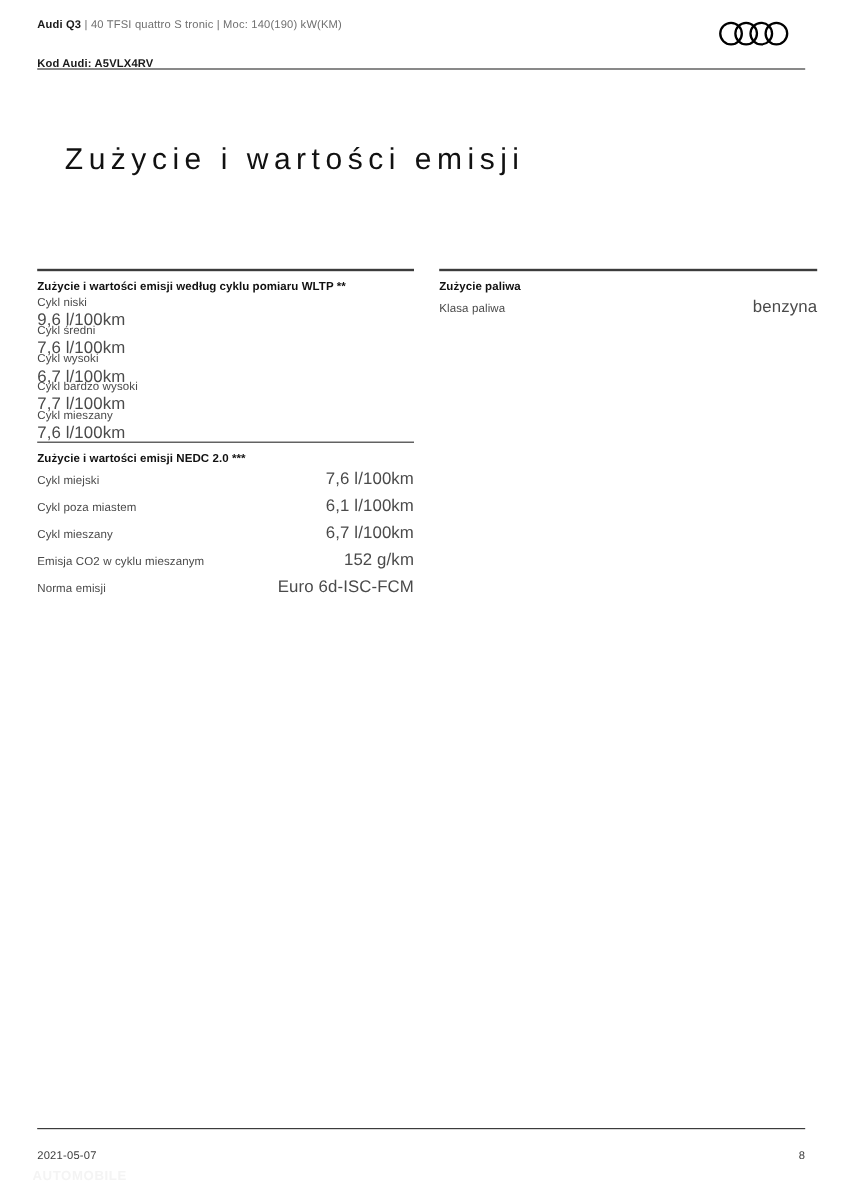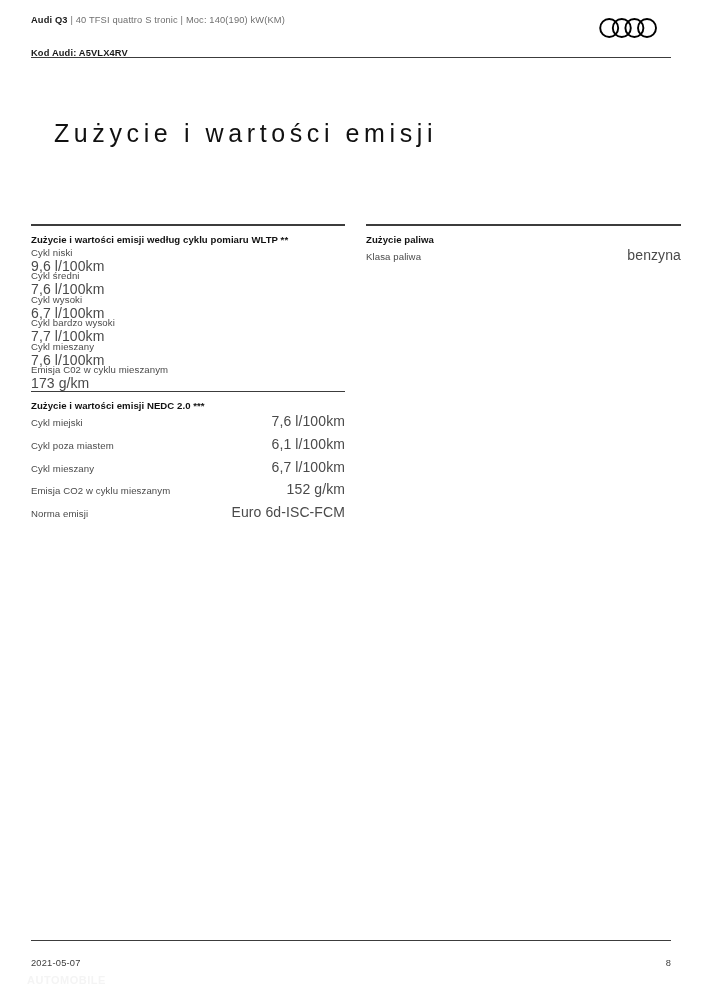--- a/index.html
+++ b/index.html
@@ -231,24 +231,20 @@
           <span class="value">6,7 l/100km</span>
         </div>
         <div class="row">
           <span class="label">Cykl bardzo wysoki</span>
           <span class="value">7,7 l/100km</span>
         </div>
         <div class="row">
           <span class="label">Cykl mieszany</span>
           <span class="value">7,6 l/100km</span>
         </div>
-        <div class="row">
-          <span class="label">Emisja C02 w cyklu mieszanym</span>
-          <span class="value">173 g/km</span>
-        </div>
       </div>
       <div class="wltp-bottom-rule"></div>
     </div>
 
     <div class="block-nedc">
       <div class="section-head">Zużycie i wartości emisji NEDC 2.0 ***</div>
       <div class="rows nedc">
         <div class="row">
           <span class="label">Cykl miejski</span>
           <span class="value">7,6 l/100km</span>

